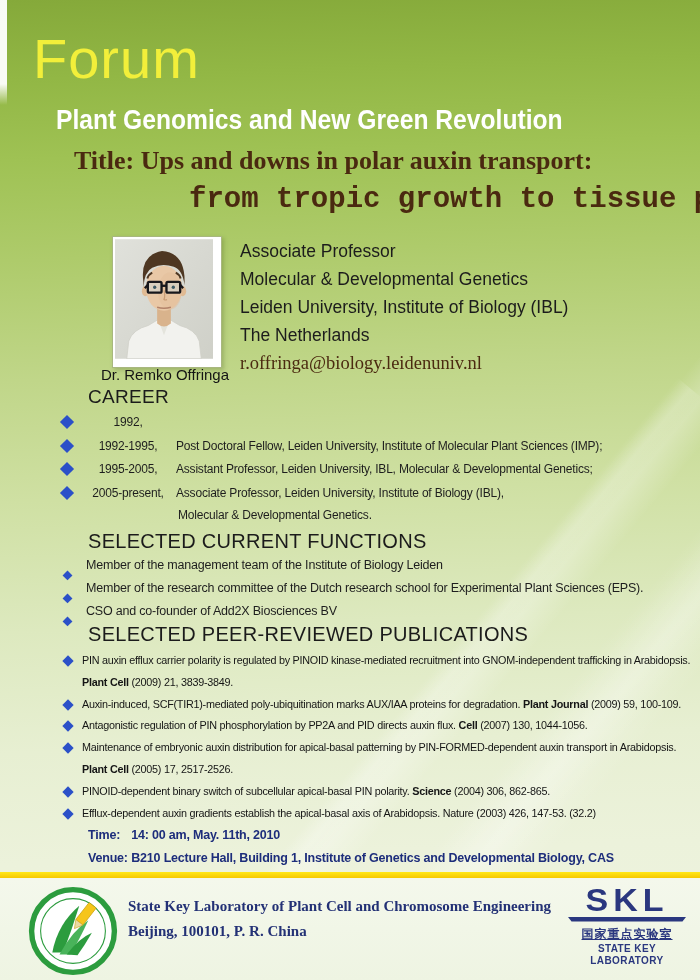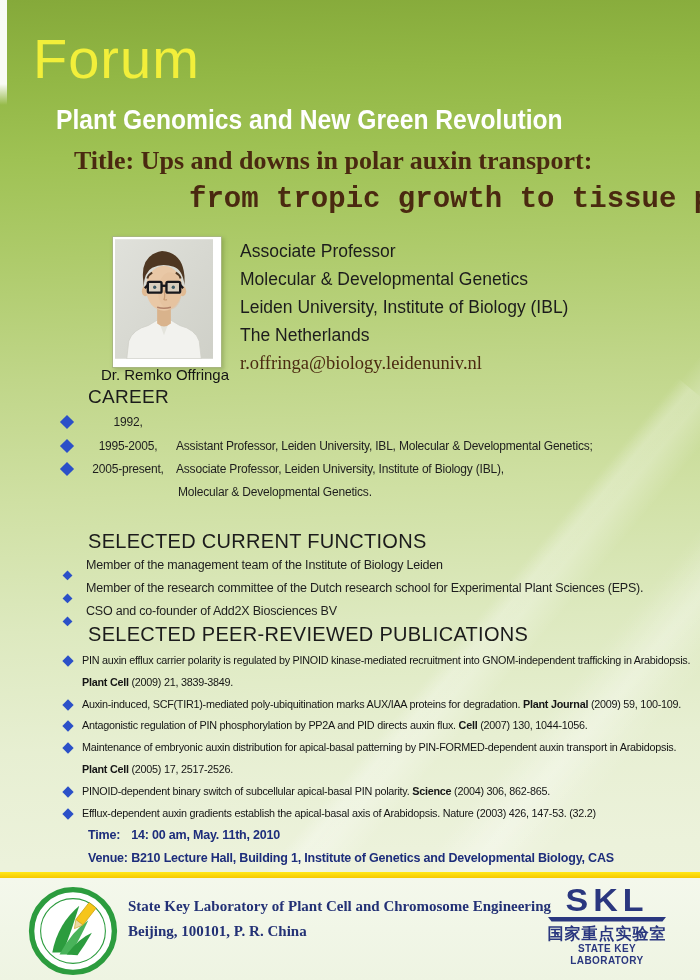--- a/index.html
+++ b/index.html
@@ -60,26 +60,26 @@
   .erow{line-height:23px;white-space:nowrap;}
   .elabel{display:inline-block;width:40px;}
 
   .divider{position:absolute;left:0;top:872px;width:700px;height:6px;
     background:linear-gradient(180deg,#ffe81a,#f6c800);}
   .footer{position:absolute;left:0;top:878px;width:700px;height:102px;
     background:linear-gradient(180deg,#f4f8ec,#eef4e2);}
   .org-logo{position:absolute;left:28px;top:8px;}
   .org-text{position:absolute;left:128px;top:16px;font-family:"Liberation Serif",serif;font-weight:bold;
     color:#233175;font-size:15px;line-height:24.5px;white-space:nowrap;}
-  .skl{position:absolute;left:544px;top:6px;width:126px;text-align:center;color:#2a377f;}
+  .skl{position:absolute;left:564px;top:6px;width:126px;text-align:center;color:#2a377f;}
   .skl-acronym{font-size:34px;font-weight:800;letter-spacing:5px;line-height:32px;
     font-family:"Liberation Sans",sans-serif;transform:scaleY(.92);}
   .skl-bar{width:118px;height:4.5px;background:#2a377f;margin:1px auto 3px auto;
     clip-path:polygon(0 0,100% 0,97% 100%,3% 100%);}
-  .skl-cn{font-size:16px;font-weight:bold;line-height:18px;letter-spacing:1px;font-family:"Liberation Sans",sans-serif;}
+  .skl-cn{font-size:12px;font-weight:bold;line-height:18px;letter-spacing:1px;font-family:"Liberation Sans",sans-serif;text-decoration:underline;}
   .skl-en{font-size:10px;font-weight:bold;letter-spacing:.4px;line-height:12px;}
 </style>
 </head>
 <body>
 
 <div class="poster">
 
   <div class="rays">
     <div class="ray" style="left:420px;top:150px;opacity:.5;"></div>
     <div class="ray" style="left:510px;top:220px;opacity:.4;width:95px;"></div>
@@ -141,20 +141,27 @@
       <div class="crow">
         <span class="cbul">
             <span class="diamond"></span>
           </span>
         <span class="cterm">1992,</span>
       </div>
       <div class="crow">
         <span class="cbul">
             <span class="diamond"></span>
           </span>
+        <span class="cterm">1992-1995,</span>
+        <span class="cdesc">Post Doctoral Fellow, Leiden University, Institute of Molecular Plant Sciences (IMP);</span>
+      </div>
+      <div class="crow">
+        <span class="cbul">
+            <span class="diamond"></span>
+          </span>
         <span class="cterm">1995-2005,</span>
         <span class="cdesc">Assistant Professor, Leiden University, IBL, Molecular &amp; Developmental Genetics;</span>
       </div>
       <div class="crow">
         <span class="cbul">
             <span class="diamond"></span>
           </span>
         <span class="cterm">2005-present,</span>
         <span class="cdesc">Associate Professor, Leiden University, Institute of Biology (IBL),</span>
       </div>

